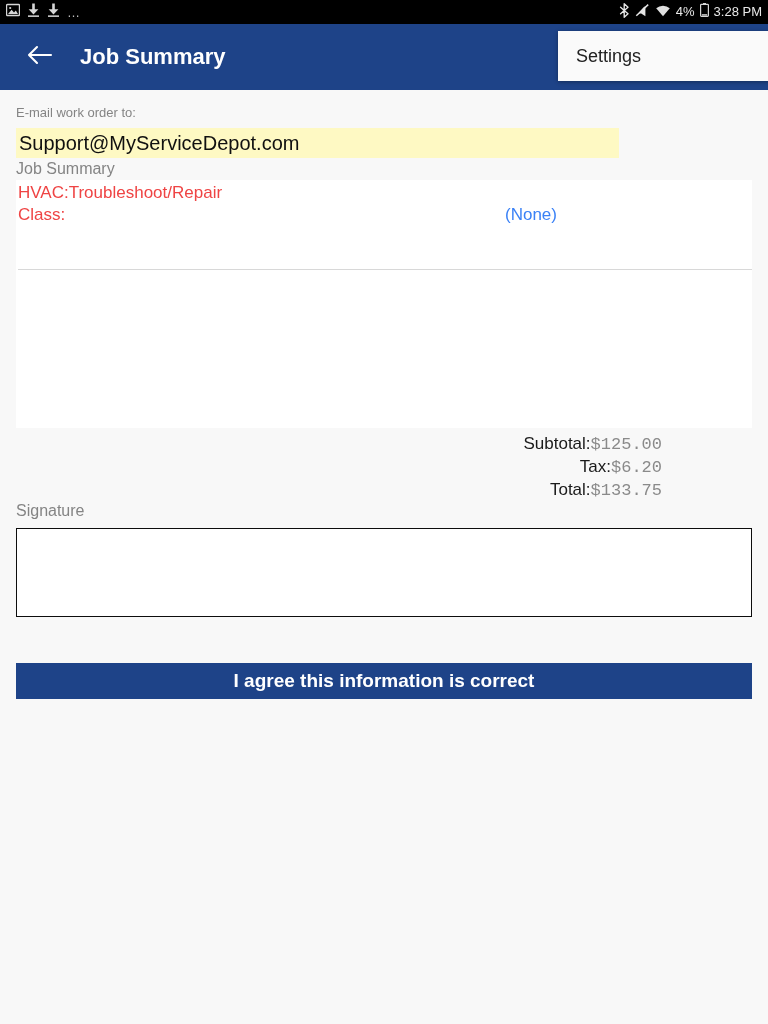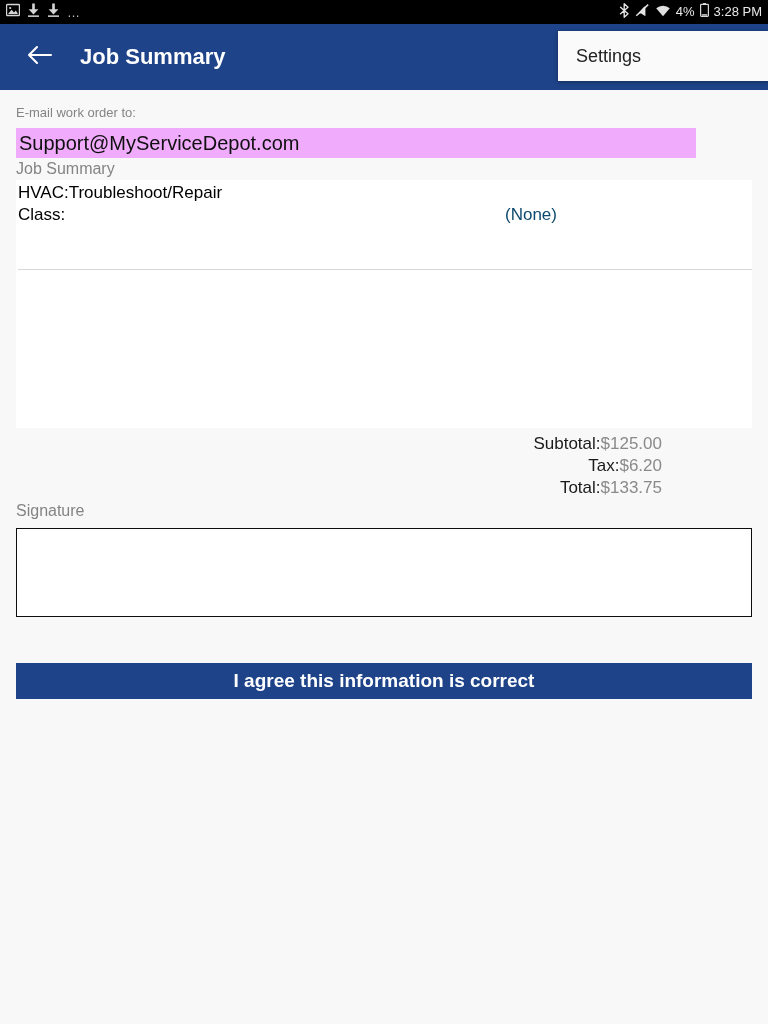--- a/index.html
+++ b/index.html
@@ -111,23 +111,23 @@
     top: 15px;
     left: 16px;
     font-size: 13px;
     color: #848484;
     white-space: nowrap;
   }
   .email-field {
     position: absolute;
     top: 38px;
     left: 16px;
-    width: 680px;
+    width: 603px;
     height: 30px;
-    background: #f0abfc;
+    background: #fef9c3;
     display: flex;
     align-items: center;
     cursor: text;
   }
   .email-value {
     font-size: 20px;
     color: #101010;
     padding-left: 3px;
     white-space: nowrap;
   }
@@ -154,29 +154,29 @@
     padding-top: 2px;
   }
   .job-row {
     position: relative;
     height: 22px;
     line-height: 22px;
     padding-left: 2px;
   }
   .job-row .row-label {
     font-size: 17px;
-    color: #000000;
+    color: #ef4444;
     white-space: nowrap;
   }
   .job-row .row-value {
     position: absolute;
     left: 489px;
     top: 0;
     font-size: 17px;
-    color: #0c4a6e;
+    color: #3b82f6;
     white-space: nowrap;
   }
   .job-divider {
     position: absolute;
     top: 89px;
     left: 2px;
     width: 734px;
     height: 1px;
     background: #d8d8d8;
   }
@@ -193,20 +193,21 @@
     font-size: 17px;
     line-height: 22px;
     white-space: nowrap;
   }
   .total-label {
     color: #1a1a1a;
     font-weight: normal;
   }
   .total-value {
     color: #8a8a8a;
+    font-family: Liberation Mono, monospace;
   }
 
   
   .signature-label {
     position: absolute;
     top: 412px;
     left: 16px;
     font-size: 16px;
     color: #848484;
     white-space: nowrap;

